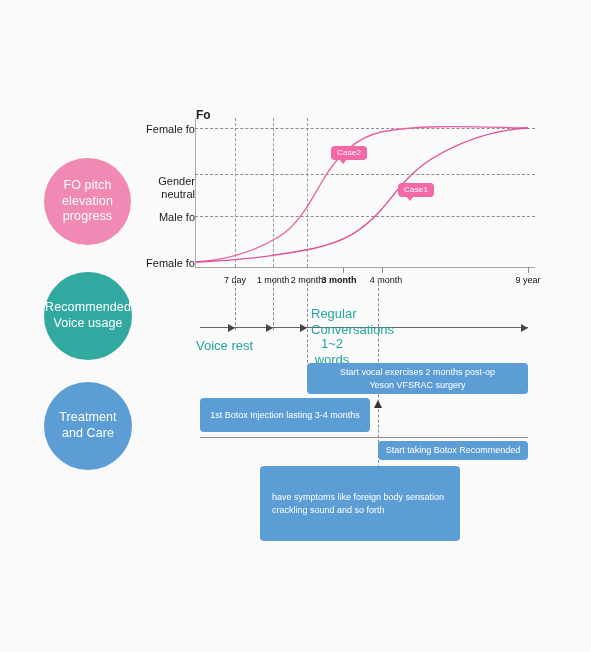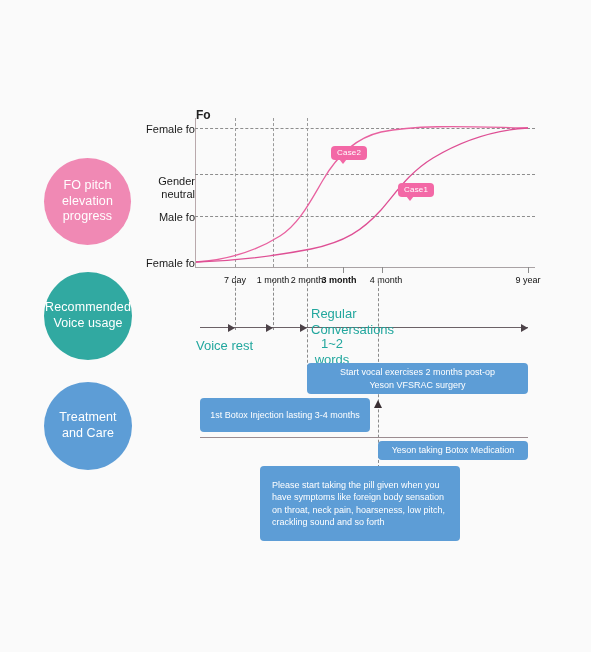--- a/index.html
+++ b/index.html
@@ -170,23 +170,21 @@
   </div>
 
   <div class="bbox" style="left:200px;top:398px;width:170px;height:34px;">
     <span>1st Botox Injection lasting 3-4 months</span>
   </div>
   <div class="up-arrow" style="left:374px;top:400px;"></div>
 
   <div class="hline"></div>
 
   <div class="bbox" style="left:378px;top:441px;width:150px;height:19px;">
-    <span>Yeson taking Botox Medication</span>
+    <span>Start taking Botox Recommended</span>
   </div>
 
   <div class="bbox left" style="left:260px;top:466px;width:200px;height:75px;flex-direction:column;align-items:flex-start;justify-content:center;padding:6px 12px;">
-    <span>Please start taking the pill given when you</span>
     <span>have symptoms like foreign body sensation</span>
-    <span>on throat, neck pain, hoarseness, low pitch,</span>
     <span>crackling sound and so forth</span>
   </div>
 
 </div>
 
 </body></html>

